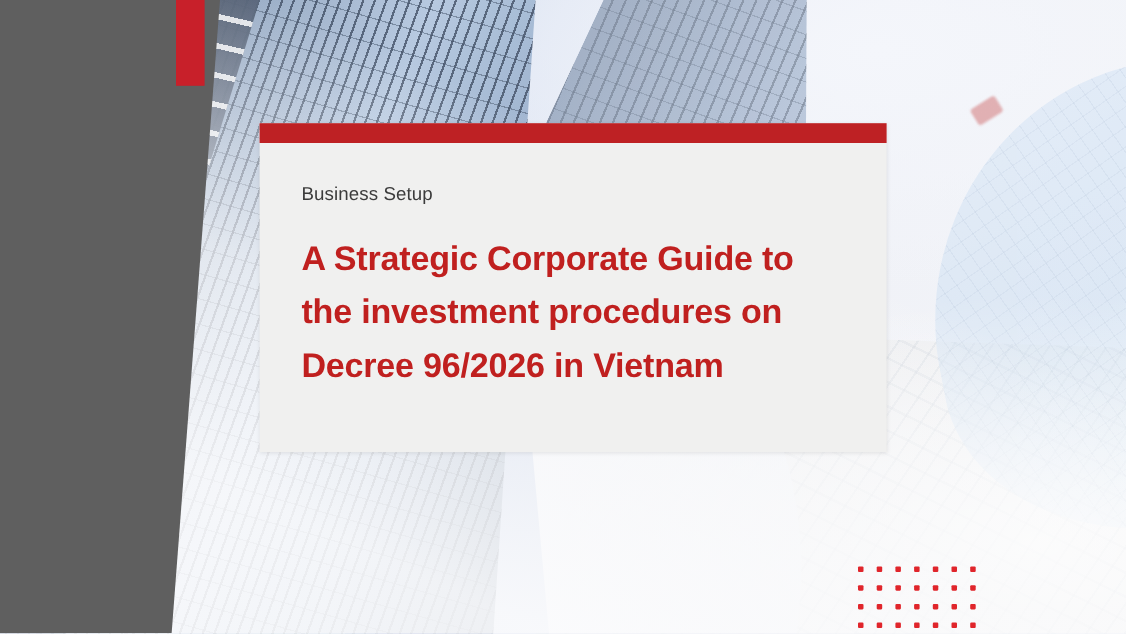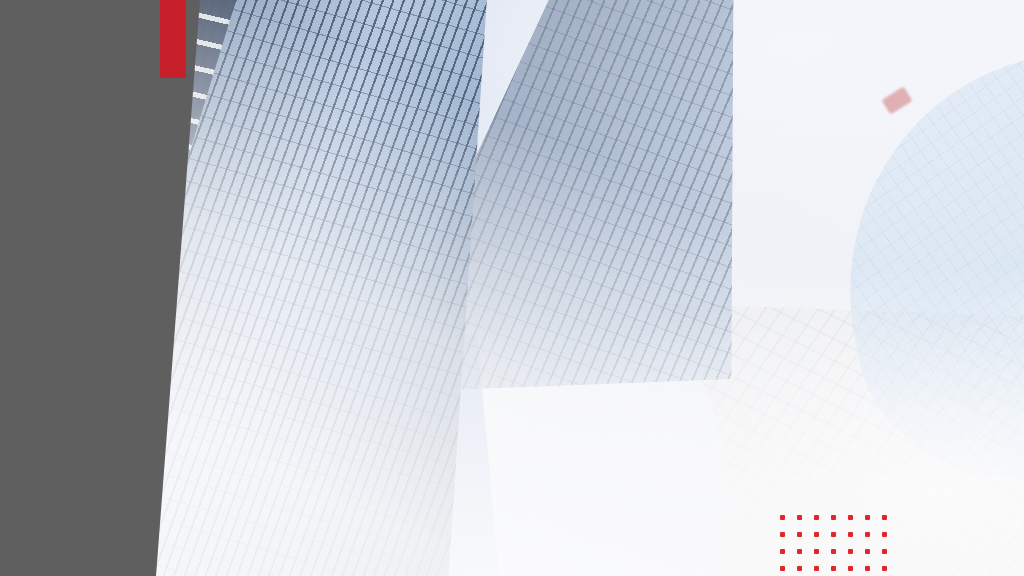--- a/index.html
+++ b/index.html
@@ -238,20 +238,27 @@
     <div class="tower-second"></div>
     <div class="tower-main"></div>
     <div class="tower-main-edge"></div>
     <div class="fade-wash"></div>
   </div>
 
   <div class="gray-panel"></div>
 
   <div class="red-bar"></div>
 
+  <div class="card">
+    <div class="card-topbar"></div>
+    <div class="card-body">
+      <p class="kicker">Business Setup</p>
+      <h1 class="headline">A Strategic Corporate Guide to the investment procedures on Decree 96/2026 in Vietnam</h1>
+    </div>
+  </div>
 
   <div class="dot-grid">
     <span class="dot"></span>
     <span class="dot"></span>
     <span class="dot"></span>
     <span class="dot"></span>
     <span class="dot"></span>
     <span class="dot"></span>
     <span class="dot"></span>
     <span class="dot"></span>

